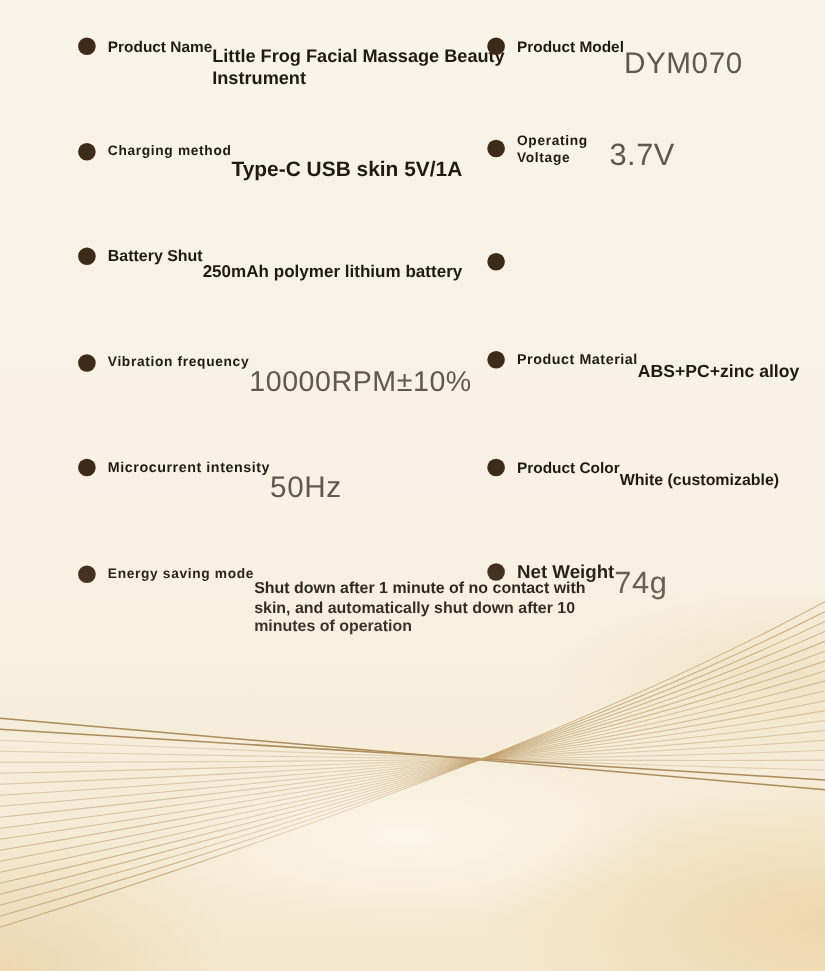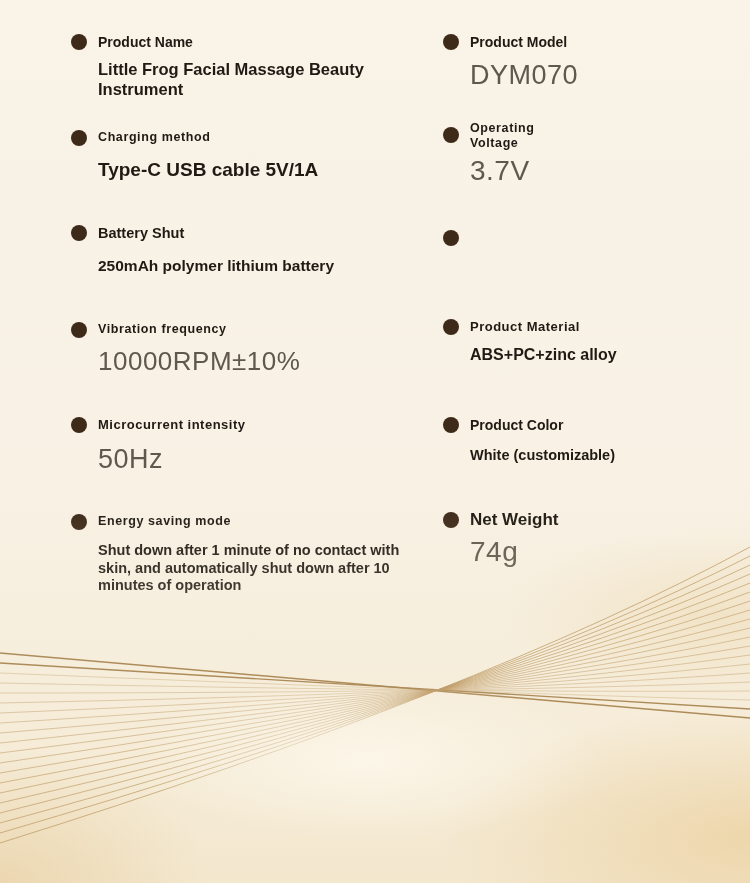--- a/index.html
+++ b/index.html
@@ -6,21 +6,21 @@
   body{width:750px;height:883px;overflow:hidden;
        font-family:"Liberation Sans", sans-serif;}
   .page{position:relative;width:750px;height:883px;overflow:hidden;
         background:linear-gradient(180deg,#f9f3e8 0%,#f8f1e4 55%,#f6eedd 100%);}
 
   
   .item{position:absolute;display:flex;align-items:flex-start;}
   .bullet{width:16px;height:16px;border-radius:50%;background:#3e2a19;
           flex:none;margin-right:11px;}
   .n0{margin-top:1px}.nneg{margin-top:0}.n2{margin-top:3px}.nmid{margin-top:6px}
-  .content{display:flex;flex-direction:column;}
+  .content{display:flex;}
   .label{font-weight:700;color:#1f1a13;}
   .md {font-size:14px;line-height:18px;}
   .md2{font-size:14.5px;line-height:18px;}
   .sm {font-size:12.5px;line-height:15px;letter-spacing:.6px;}
   .sm2{font-size:13px;line-height:16px;letter-spacing:.5px;}
   .lg {font-size:17px;line-height:22px;}
   .w-op{max-width:84px;}
   .w-ct{max-width:230px;}
   .value{color:#1f1a13;}
   .vb{font-weight:700;}
@@ -58,21 +58,21 @@
     <div class="content">
       <div class="label md">Product Name</div>
       <div class="value vb v-l1">Little Frog Facial Massage Beauty Instrument</div>
     </div>
   </div>
 
   <div class="item" style="top:130px;left:71px">
     <span class="bullet nneg"></span>
     <div class="content">
       <div class="label sm">Charging method</div>
-      <div class="value vb v-l2">Type-C USB cable 5V/1A</div>
+      <div class="value vb v-l2">Type-C USB skin 5V/1A</div>
     </div>
   </div>
 
   <div class="item" style="top:224px;left:71px">
     <span class="bullet n0"></span>
     <div class="content">
       <div class="label md2">Battery Shut</div>
       <div class="value vb v-l3">250mAh polymer lithium battery</div>
     </div>
   </div>

